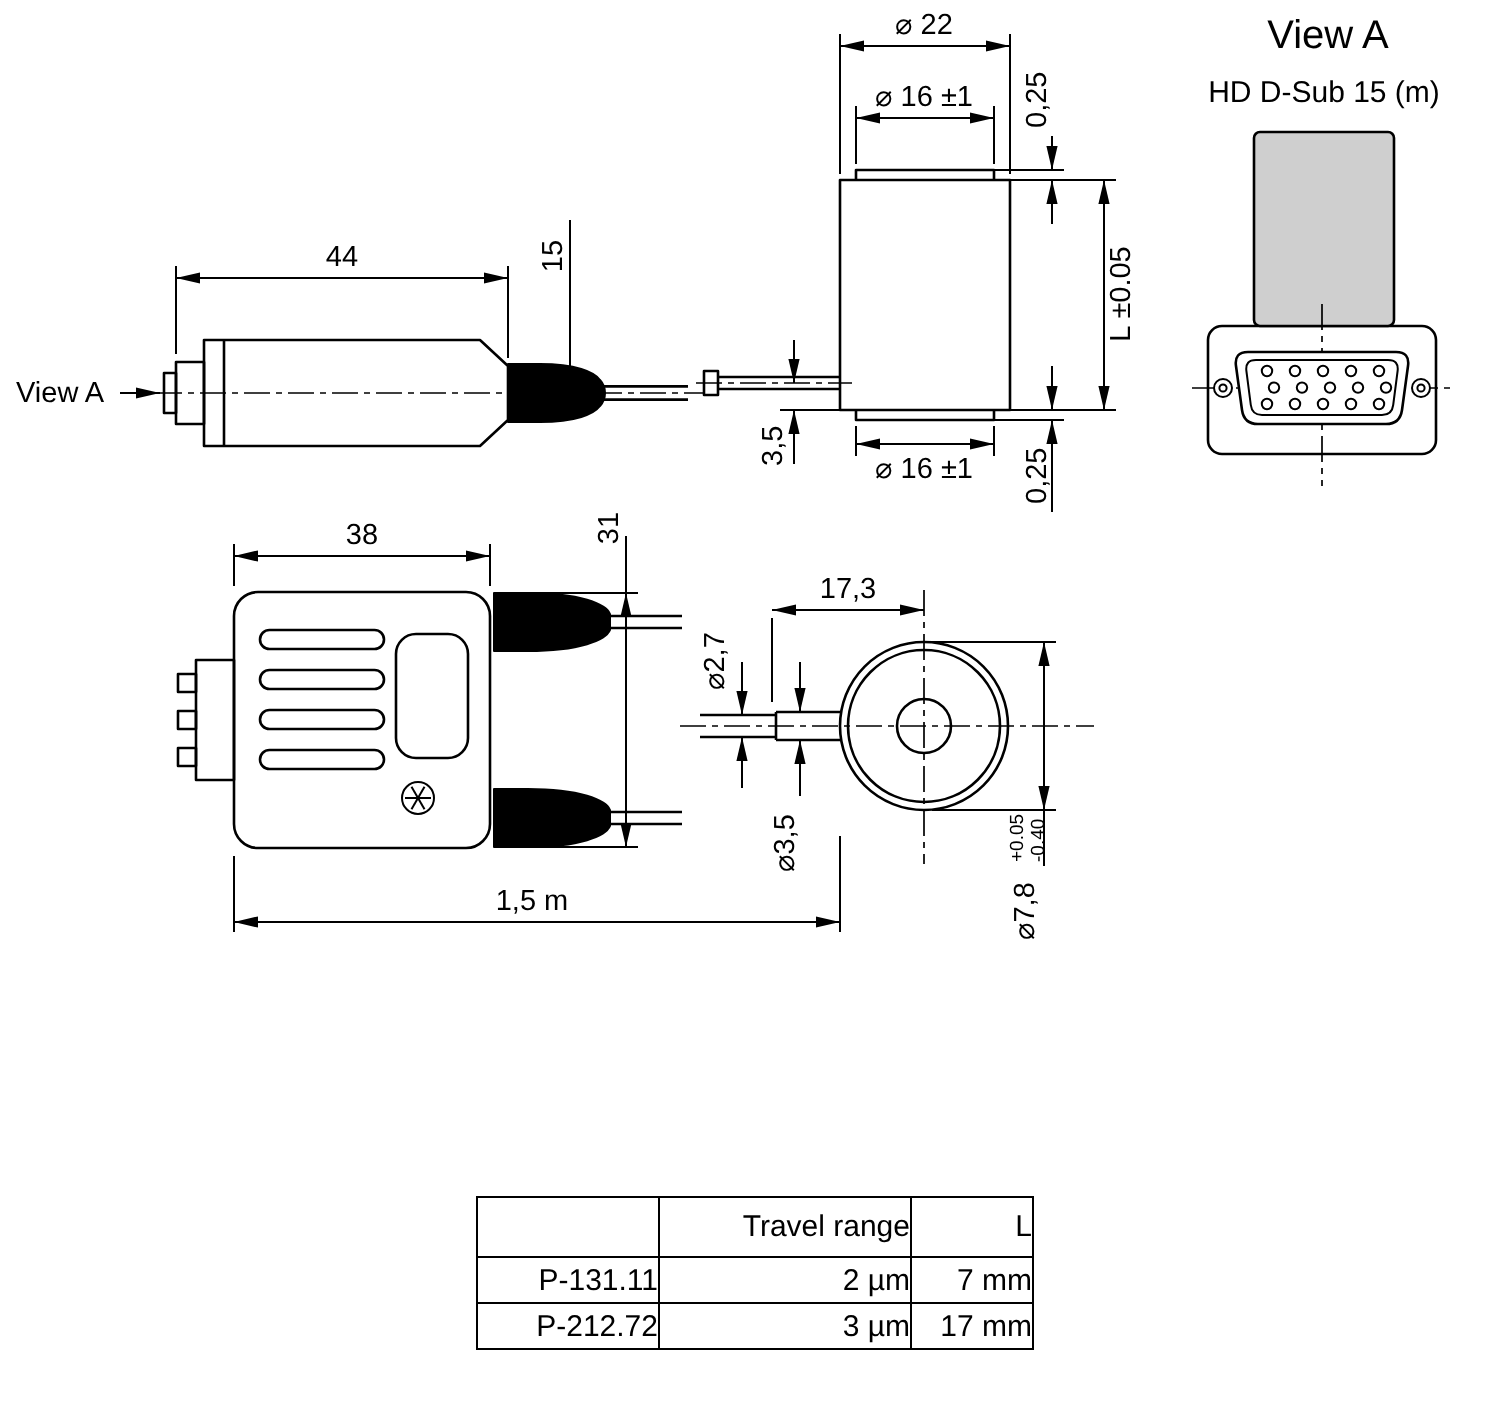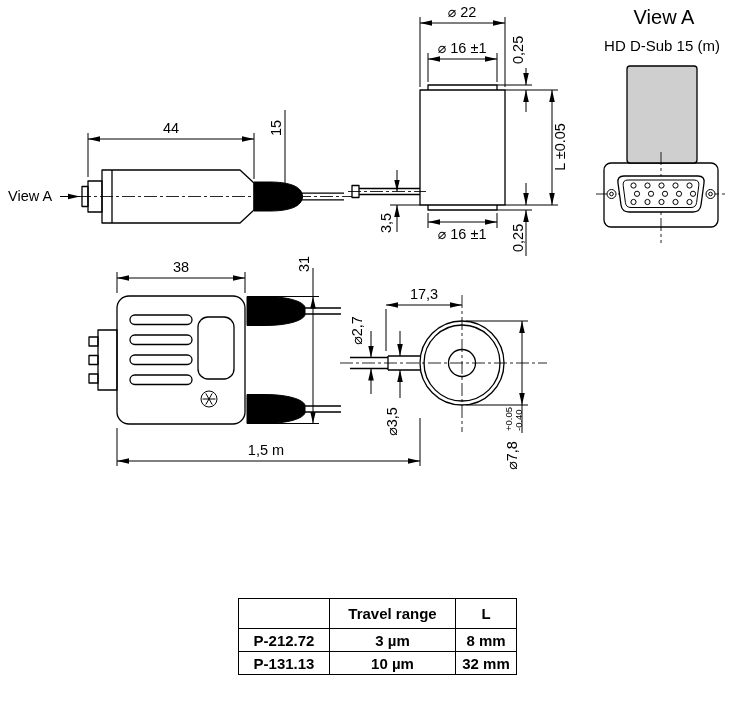--- a/index.html
+++ b/index.html
@@ -11,21 +11,21 @@
   svg text.tol{font-size:9.5px;}
   .part{fill:none;stroke:#000;stroke-width:1.3;stroke-linejoin:round;}
   .solid{fill:#000;stroke:#000;stroke-width:1;stroke-linejoin:round;}
   .grayfill{fill:#cfcfcf;stroke:#000;stroke-width:1.3;}
   .whitefill{fill:#fff;stroke:#000;stroke-width:1.3;}
   .thin{fill:#fff;stroke:#000;stroke-width:1;}
   .dim{stroke:#000;stroke-width:1;fill:none;}
   .cl{stroke:#000;stroke-width:0.85;fill:none;stroke-dasharray:13 3 3 3;}
   #spec-table{position:absolute;left:238px;top:598px;border-collapse:collapse;
     font-family:"Liberation Sans","DejaVu Sans",sans-serif;font-size:15px;color:#000;}
-  #spec-table th,#spec-table td{border:1.2px solid #000;font-weight:700;text-align:center;padding:0;}
+  #spec-table th,#spec-table td{border:1.2px solid #000;font-weight:400;text-align:right;padding:0;}
   #spec-table th{height:29px;}
   #spec-table td{height:22px;}
   #spec-table .c1{width:90px;}
   #spec-table .c2{width:125px;}
   #spec-table .c3{width:60px;}
 </style>
 </head>
 <body>
 
 <div id="stage">
@@ -234,25 +234,25 @@
 <table id="spec-table">
   <thead>
     <tr>
       <th class="c1"></th>
       <th class="c2">Travel range</th>
       <th class="c3">L</th>
     </tr>
   </thead>
   <tbody>
     <tr>
+      <td>P-131.11</td>
+      <td>2 µm</td>
+      <td>7 mm</td>
+    </tr>
+    <tr>
       <td>P-212.72</td>
       <td>3 µm</td>
-      <td>8 mm</td>
-    </tr>
-    <tr>
-      <td>P-131.13</td>
-      <td>10 µm</td>
-      <td>32 mm</td>
+      <td>17 mm</td>
     </tr>
   </tbody>
 </table>
 
 </div>
 
 </body></html>

